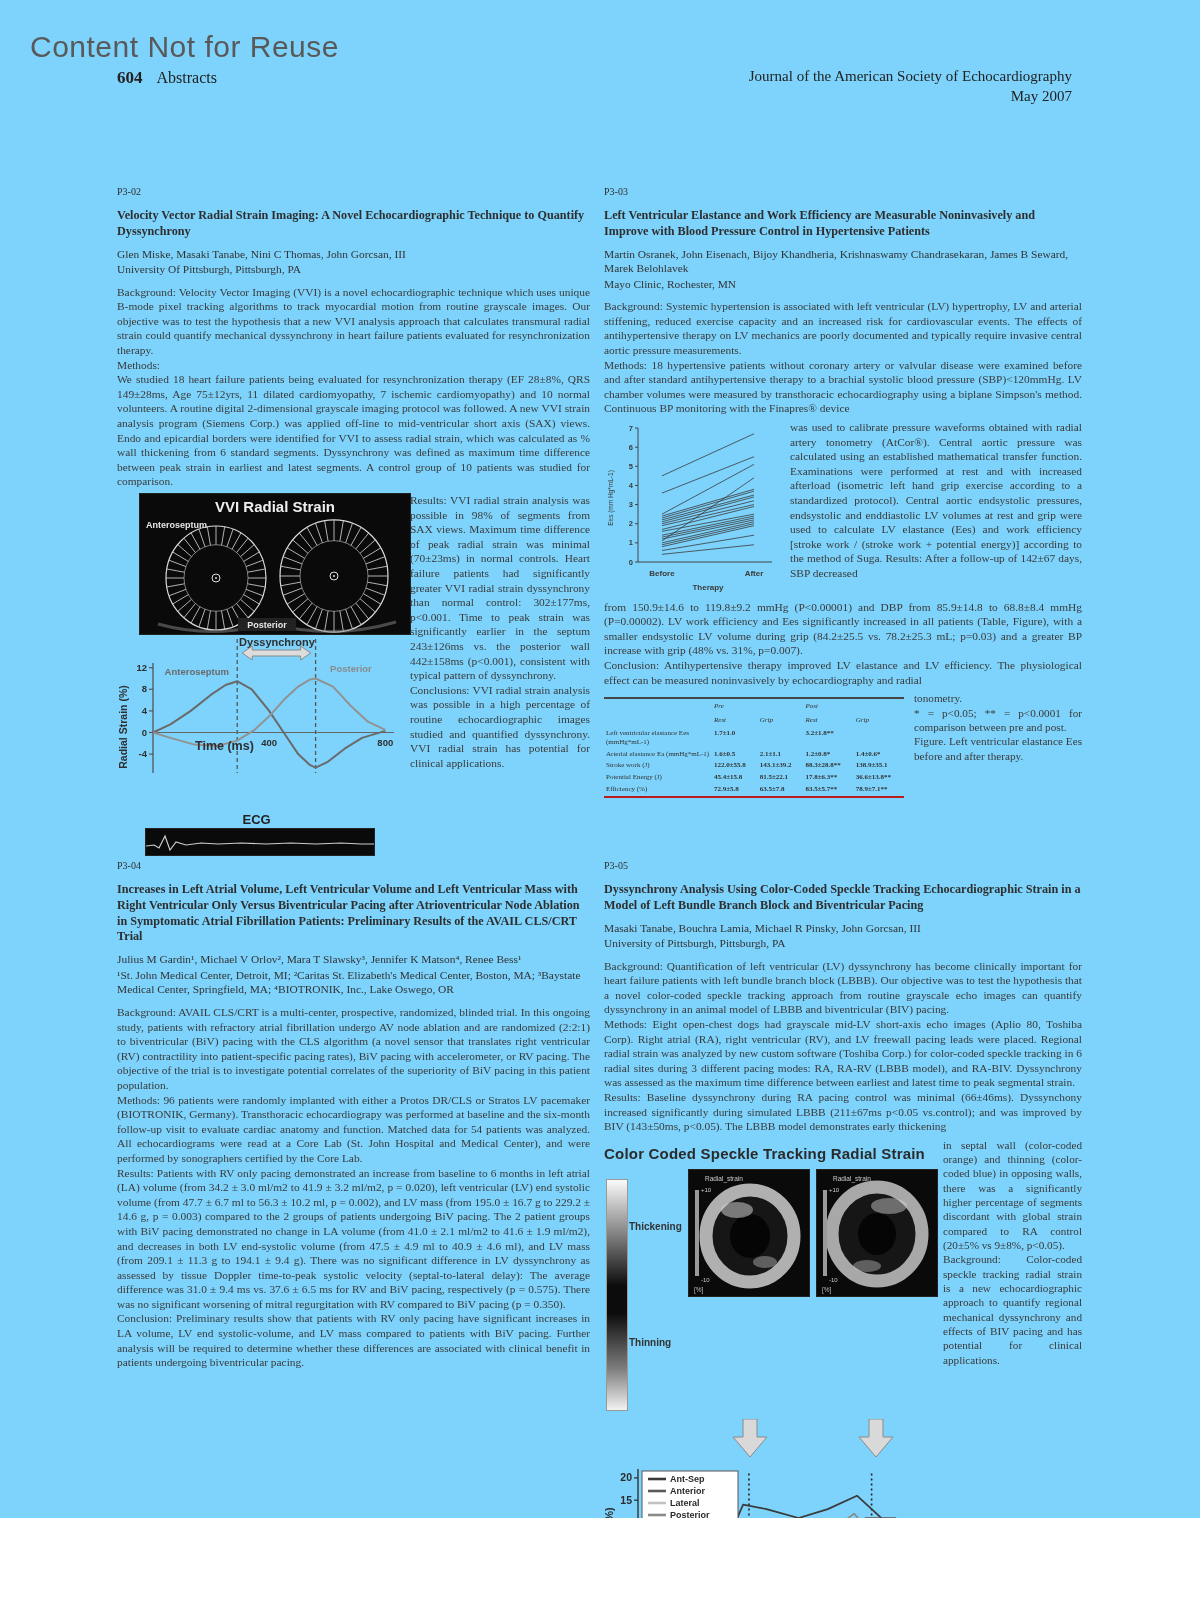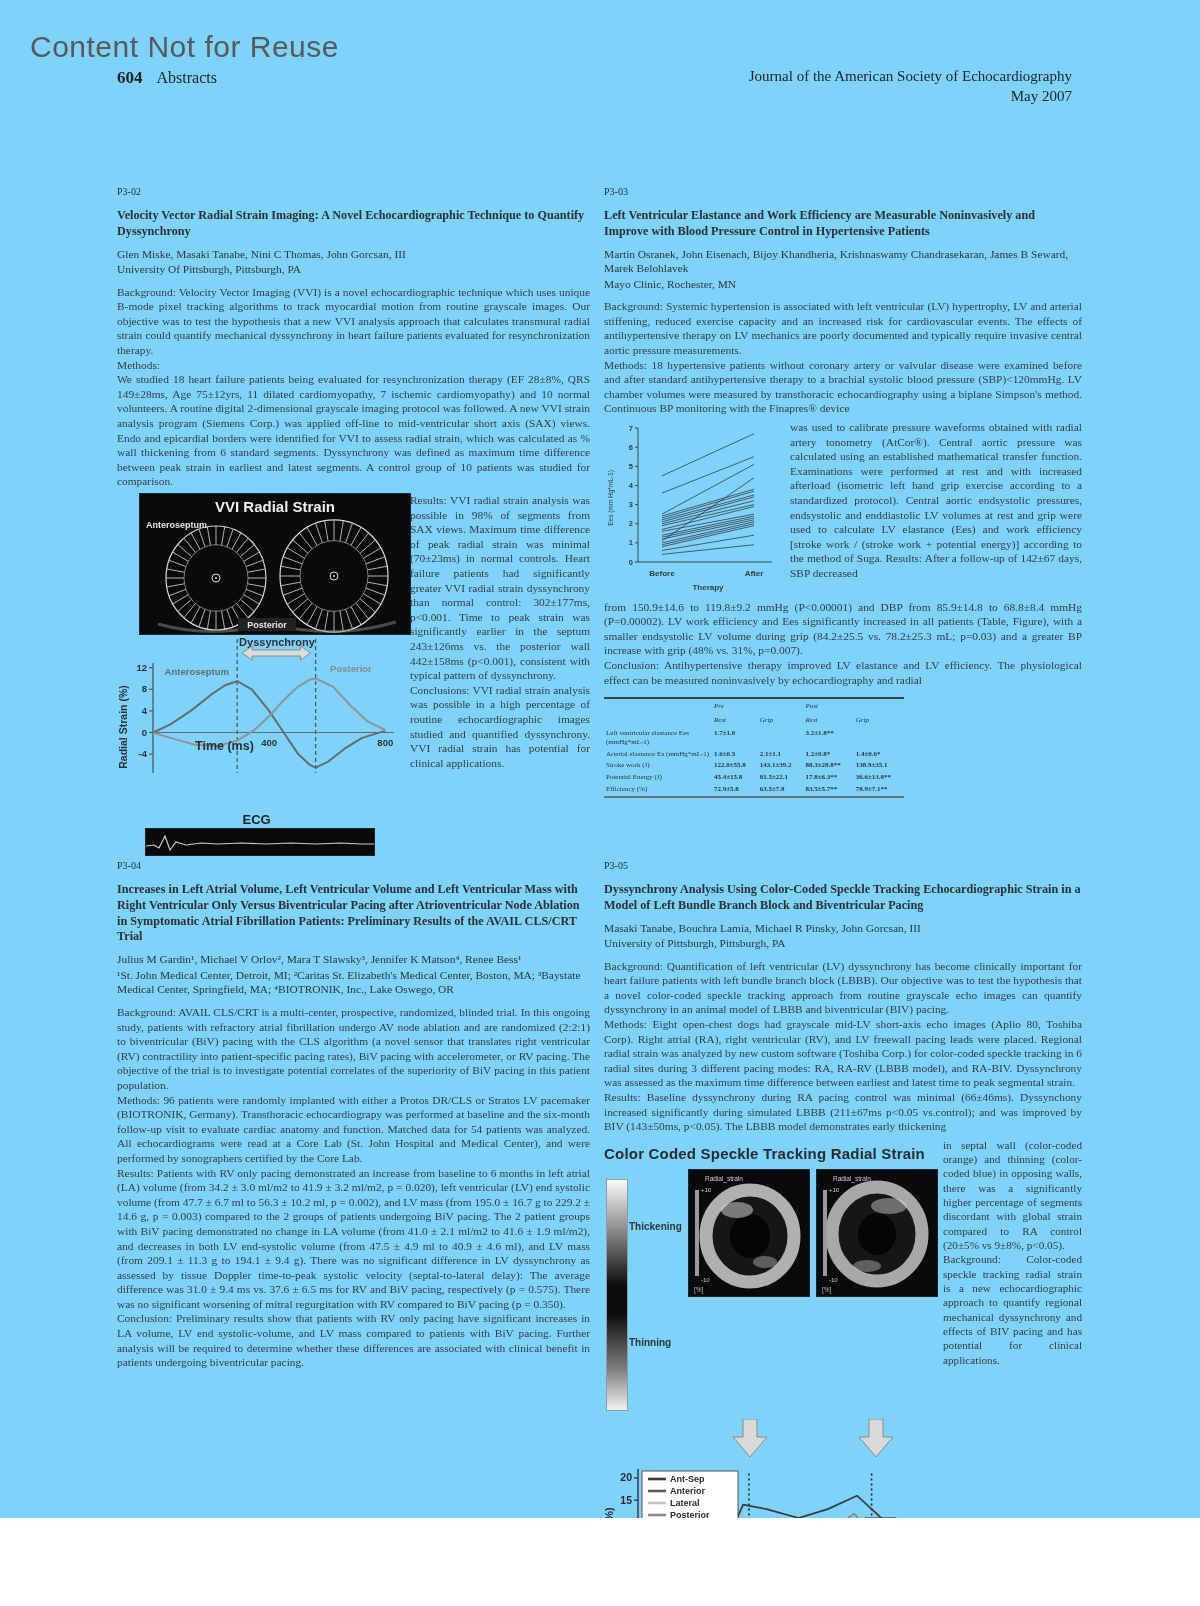--- a/index.html
+++ b/index.html
@@ -29,21 +29,21 @@
   .narrow{width:180px;flex:none;}
   .ecg-row{display:flex;align-items:center;margin-top:3px;flex-direction:column;}
   .ecg-label{font-family:"Liberation Sans",sans-serif;font-weight:bold;font-size:13px;color:#222;width:34px;}
   .ecg-strip{background:#0a0a0a;border:1px solid #222;}
   
   .ees-fig{width:178px;flex:none;}
   .beside{width:292px;flex:none;}
   .tbl-wrap{width:300px;flex:none;}
   .tbl-notes{width:168px;flex:none;font-size:11.2px;}
   table.mini{border-collapse:collapse;width:300px;font-size:7px;color:#333;
-             border-top:2px solid #444;border-bottom:2px solid #737373;margin-top:6px;}
+             border-top:2px solid #444;border-bottom:2px solid #b91c1c;margin-top:6px;}
   table.mini th{font-style:italic;font-weight:normal;text-align:left;padding:3px 2px 2px 2px;}
   table.mini td{padding:1.5px 2px;vertical-align:top;}
   table.mini td.rowlabel{font-weight:normal;}
   table.mini td:not(.rowlabel){font-weight:bold;}
   
   .cc-fig{width:331px;flex:none;}
   .cc-title{font-family:"Liberation Sans",sans-serif;font-weight:bold;font-size:15px;color:#2b2b2b;
             letter-spacing:.2px;margin:6px 0 6px 0;}
   .cc-row{display:flex;align-items:flex-start;}
   .cbar-wrap{position:relative;width:84px;height:250px;flex:none;}
@@ -332,20 +332,25 @@
               <tr>
                 <td class="rowlabel">Efficiency (%)</td>
                 <td>72.9±5.8</td>
                 <td>63.5±7.8</td>
                 <td>83.5±5.7**</td>
                 <td>78.9±7.1**</td>
               </tr>
             </tbody>
         </table>
       </div>
+      <div class="tbl-notes gap10">
+        <p class="just">tonometry.</p>
+        <p class="just">* = p&lt;0.05; ** = p&lt;0.0001 for comparison between pre and post.</p>
+        <p class="just">Figure. Left ventricular elastance Ees before and after therapy.</p>
+      </div>
     </div>
   </section>
 
   <section class="abs" id="abs-p304">
     <div class="abs-id">P3-04</div>
     <h3 class="abs-title">Increases in Left Atrial Volume, Left Ventricular Volume and Left Ventricular Mass with Right Ventricular Only Versus Biventricular Pacing after Atrioventricular Node Ablation in Symptomatic Atrial Fibrillation Patients: Preliminary Results of the AVAIL CLS/CRT Trial</h3>
     <div class="abs-authors">Julius M Gardin¹, Michael V Orlov², Mara T Slawsky³, Jennifer K Matson⁴, Renee Bess¹</div>
     <div class="abs-affil">¹St. John Medical Center, Detroit, MI; ²Caritas St. Elizabeth's Medical Center, Boston, MA; ³Baystate Medical Center, Springfield, MA; ⁴BIOTRONIK, Inc., Lake Oswego, OR</div>
     <p class="just">Background: AVAIL CLS/CRT is a multi-center, prospective, randomized, blinded trial. In this ongoing study, patients with refractory atrial fibrillation undergo AV node ablation and are randomized (2:2:1) to biventricular (BiV) pacing with the CLS algorithm (a novel sensor that translates right ventricular (RV) contractility into patient-specific pacing rates), BiV pacing with accelerometer, or RV pacing. The objective of the trial is to investigate potential correlates of the superiority of BiV pacing in this patient population.</p>
     <p class="just">Methods: 96 patients were randomly implanted with either a Protos DR/CLS or Stratos LV pacemaker (BIOTRONIK, Germany). Transthoracic echocardiograpy was performed at baseline and the six-month follow-up visit to evaluate cardiac anatomy and function. Matched data for 54 patients was analyzed. All echocardiograms were read at a Core Lab (St. John Hospital and Medical Center), and were performed by sonographers certified by the Core Lab.</p>

